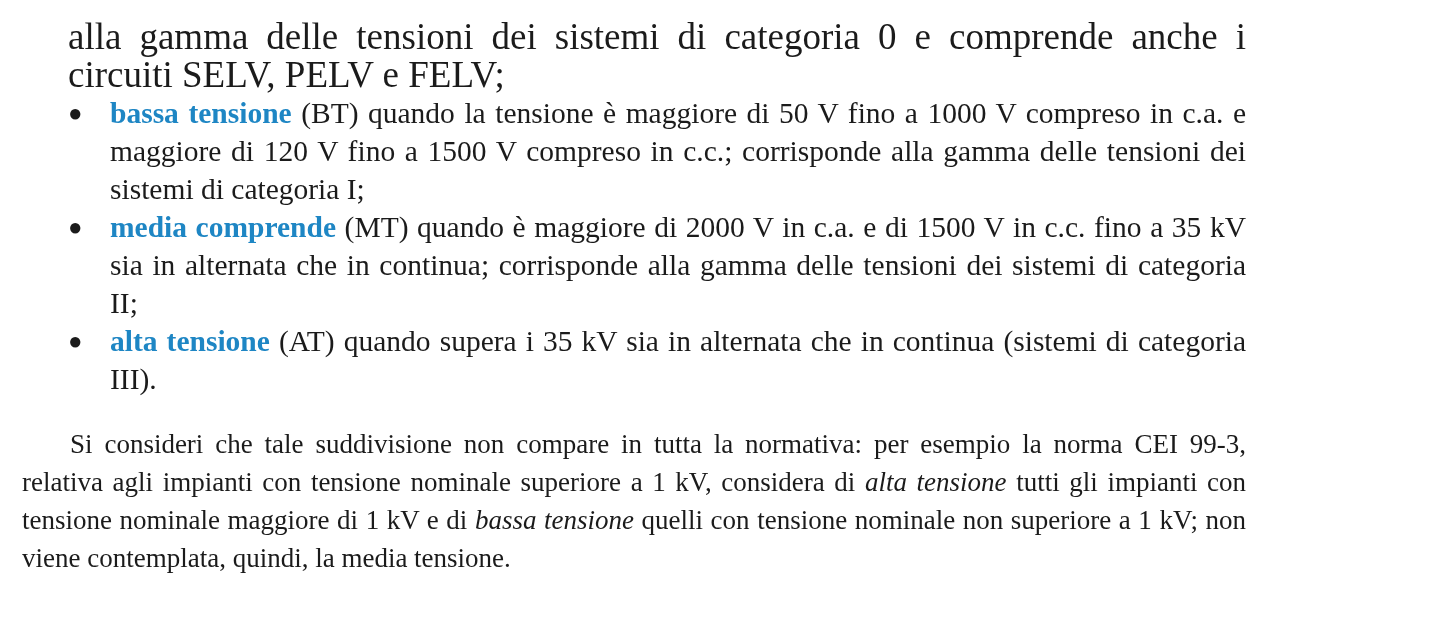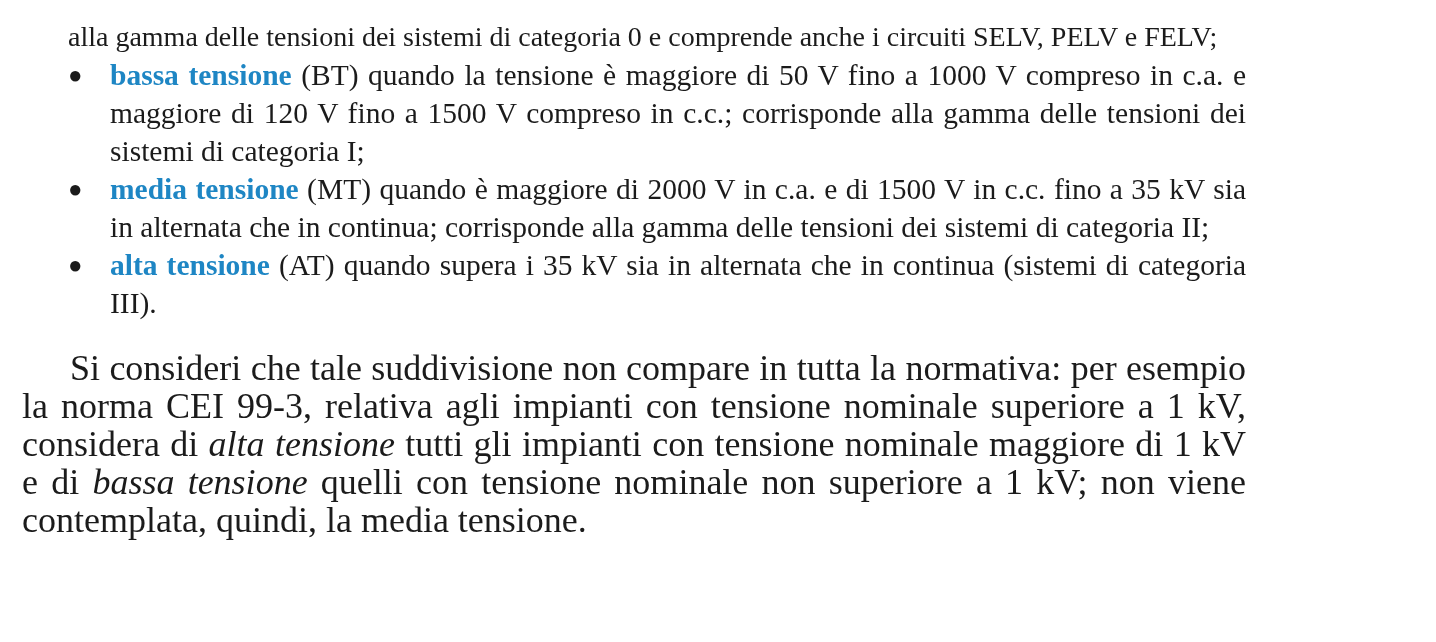--- a/index.html
+++ b/index.html
@@ -15,21 +15,21 @@
     overflow: hidden;
   }
   .page {
     position: relative;
     width: 1436px;
     height: 642px;
     box-sizing: border-box;
     padding: 18px 0 0 0;
   }
   .continued {
-    font-size: 28px;
+    font-size: 37px;
     line-height: 38px;
     text-align: justify;
     text-justify: inter-word;
     margin: 0 190px 0 68px;
     hyphens: manual;
   }
   ul.bullets {
     list-style: none;
     margin: 0;
     padding: 0;
@@ -49,21 +49,21 @@
     top: 0;
     width: 42px;
     font-size: 24px;
     line-height: 38px;
   }
   .term {
     color: #1e86c4;
     font-weight: bold;
   }
   .para {
-    font-size: 36px;
+    font-size: 27px;
     line-height: 38px;
     text-align: justify;
     text-justify: inter-word;
     margin: 0 190px 0 22px;
     text-indent: 48px;
   }
   .para.first-gap {
     margin-top: 27px;
   }
   em {
@@ -80,21 +80,21 @@
 
   <p class="continued">alla gamma delle tensioni dei sistemi di categoria 0 e comprende anche i circuiti SELV, PELV e FELV;</p>
 
   <ul class="bullets">
 
     <li>
       <span class="dot">●</span><span class="term">bassa tensione</span><span class="flow"> (BT) quando la tensione è maggiore di 50 V fino a 1000 V compreso in c.a. e maggiore di 120 V fino a 1500 V compreso in c.c.; corrisponde alla gamma delle tensioni dei sistemi di categoria I;</span>
     </li>
 
     <li>
-      <span class="dot">●</span><span class="term">media tensione</span><span class="flow"> (MT) quando è maggiore di 2000 V in c.a. e di 1500 V in c.c. fino a 35 kV sia in alternata che in continua; corrisponde alla gamma delle tensioni dei sistemi di categoria II;</span>
+      <span class="dot">●</span><span class="term">media comprende</span><span class="flow"> (MT) quando è maggiore di 2000 V in c.a. e di 1500 V in c.c. fino a 35 kV sia in alternata che in continua; corrisponde alla gamma delle tensioni dei sistemi di categoria II;</span>
     </li>
 
     <li>
       <span class="dot">●</span><span class="term">alta tensione</span><span class="flow"> (AT) quando supera i 35 kV sia in alternata che in continua (sistemi di categoria III).</span>
     </li>
 
   </ul>
 
   <p class="para first-gap"><span class="flow">Si consideri che tale suddivisione non compare in tutta la normativa: per esempio la norma CEI 99-3, relativa agli impianti con tensione nominale superiore a 1 kV, considera di </span><em>alta tensione</em><span class="flow"> tutti gli impianti con tensione nominale maggiore di 1 kV e di </span><em>bassa tensione</em><span class="flow"> quelli con tensione nominale non superiore a 1 kV; non viene contemplata, quindi, la media tensione.</span></p>
 

